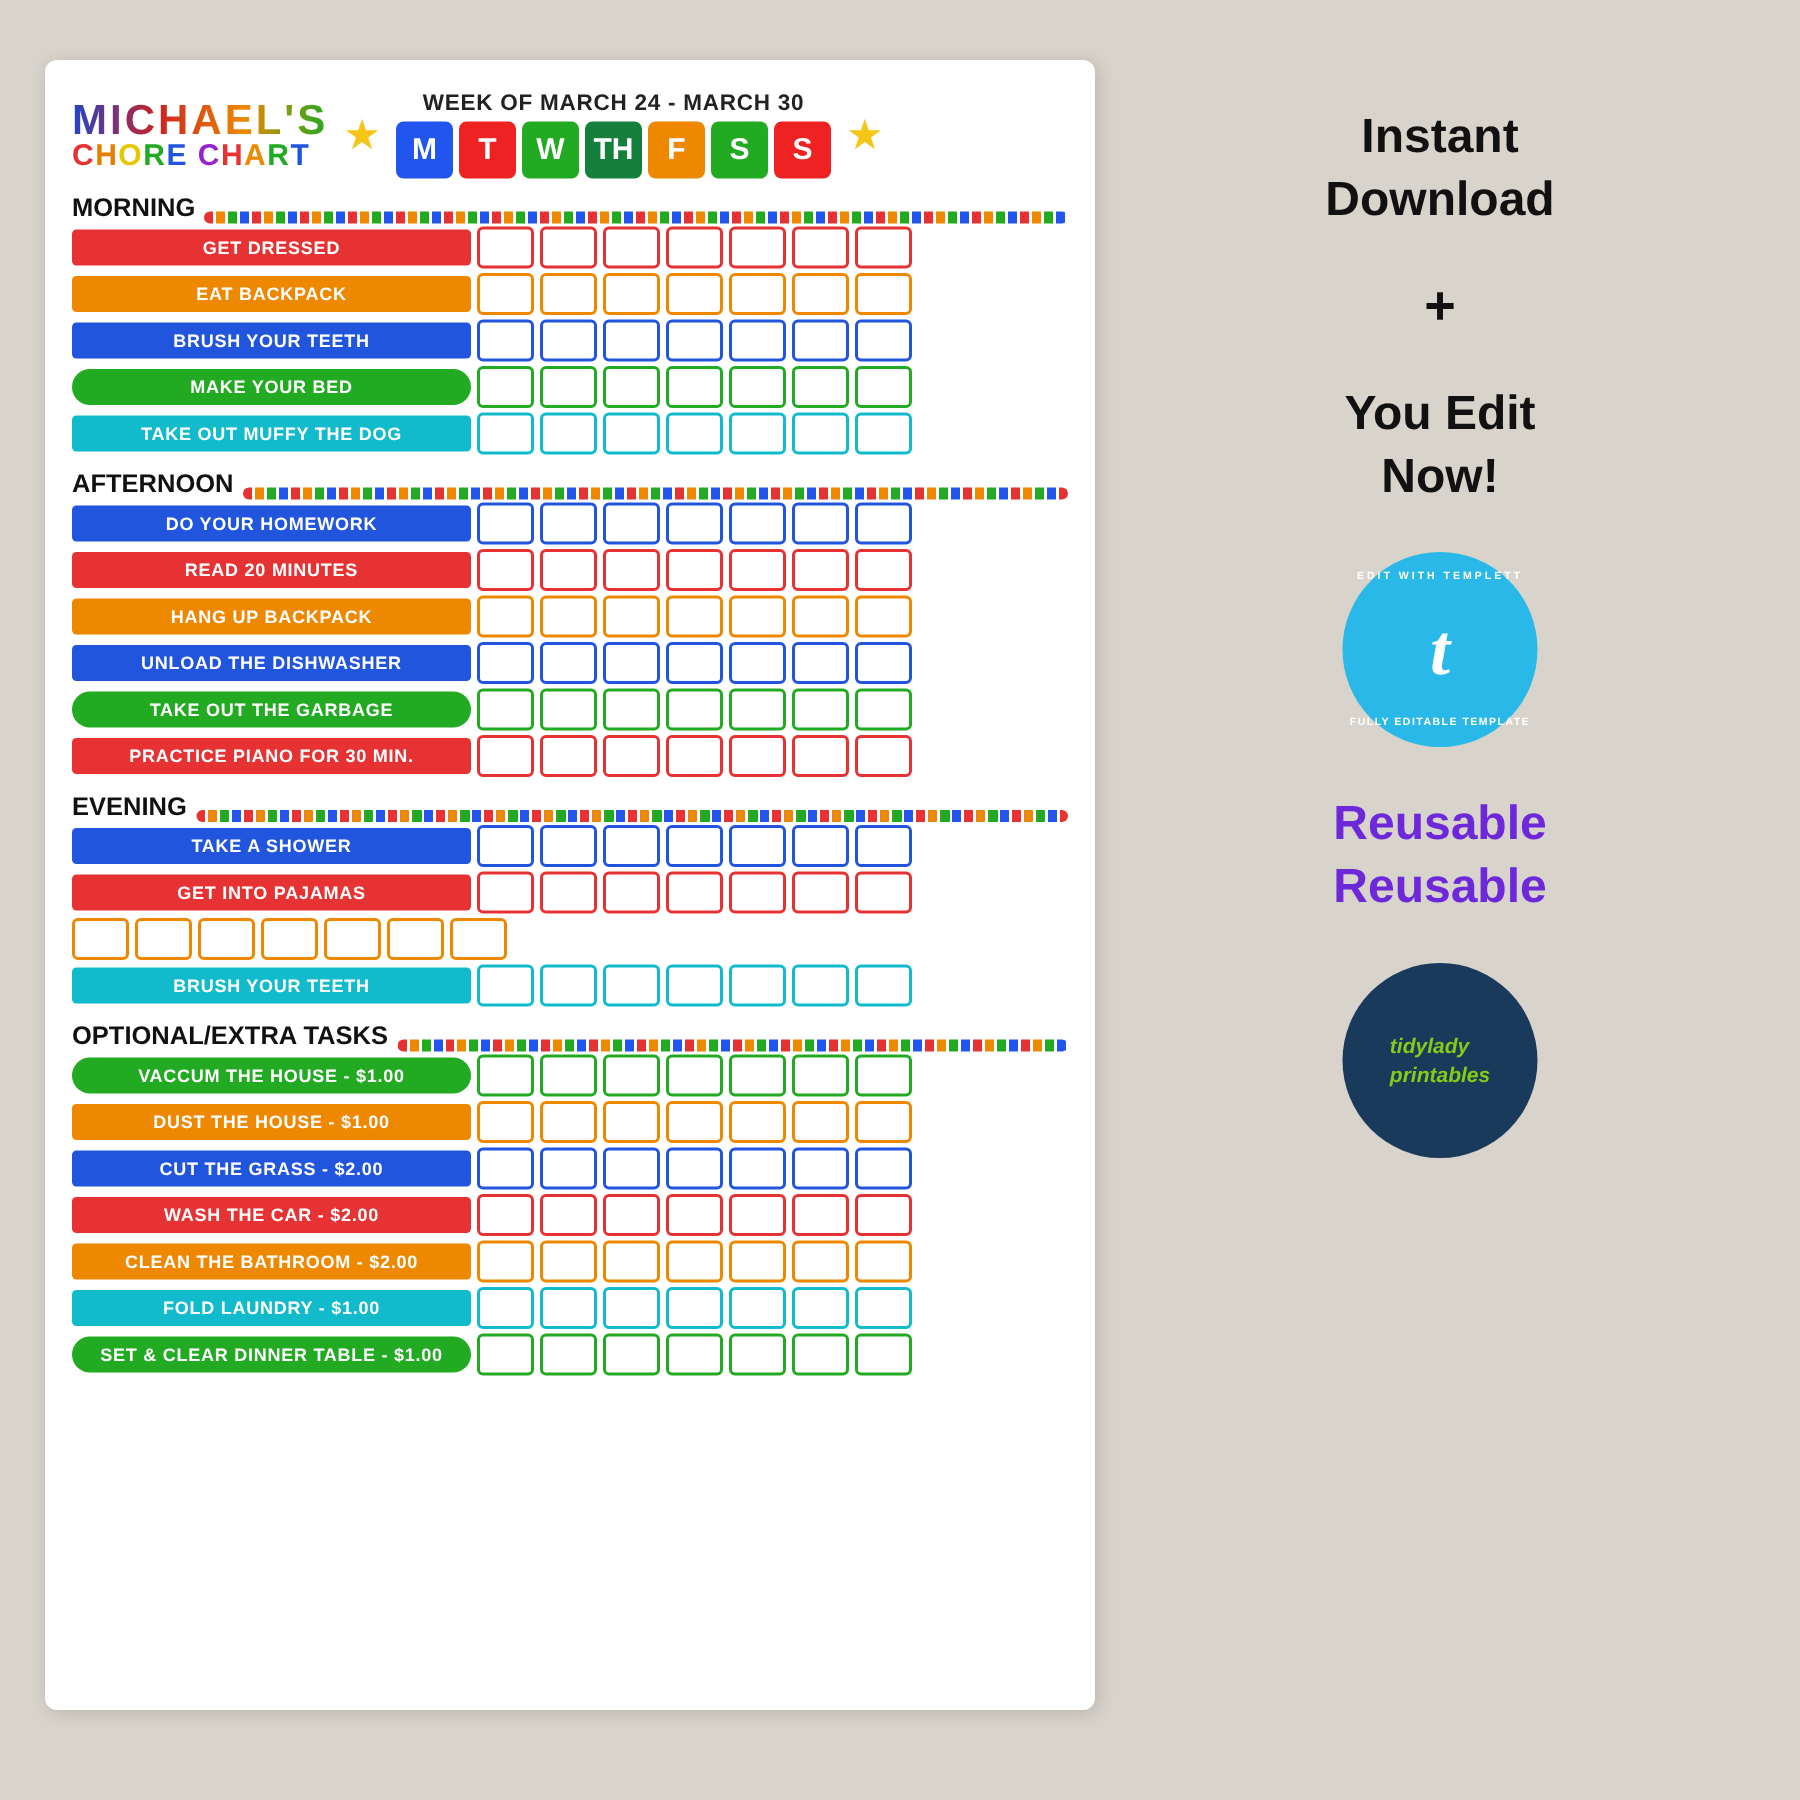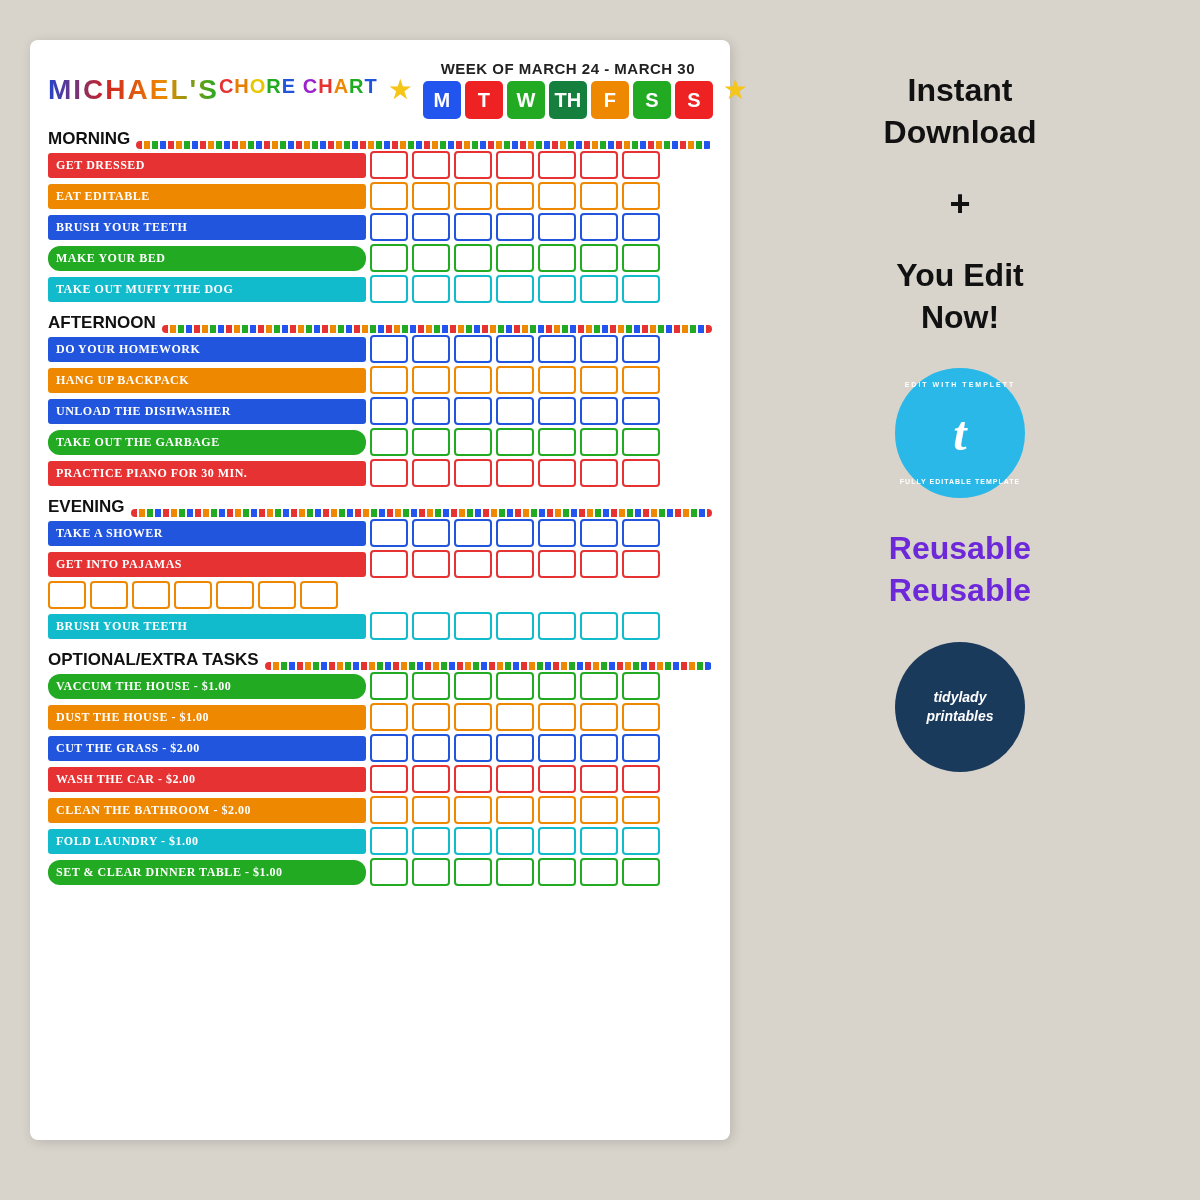--- a/index.html
+++ b/index.html
@@ -32,20 +32,21 @@
       flex-shrink: 0;
     }
     .chart-header {
       display: flex;
       align-items: center;
       gap: 10px;
       margin-bottom: 10px;
     }
     .title-block {
       display: flex;
+      flex-direction: column;
       line-height: 1;
     }
     .name-title {
       font-size: 28px;
       font-weight: 900;
       font-family: 'Arial Black', Arial, sans-serif;
       background: linear-gradient(to right, #2244cc, #cc2222, #ee8800, #22aa22);
       -webkit-background-clip: text;
       -webkit-text-fill-color: transparent;
       background-clip: text;
@@ -117,27 +118,28 @@
       background-image: repeating-linear-gradient(to right, #e63232 0px, #e63232 6px, transparent 6px, transparent 8px, #ee8800 8px, #ee8800 14px, transparent 14px, transparent 16px, #22aa22 16px, #22aa22 22px, transparent 22px, transparent 24px, #2255ee 24px, #2255ee 30px, transparent 30px, transparent 32px);
       border-radius: 4px;
     }
     .chore-row {
       display: flex;
       align-items: center;
       margin-bottom: 3px;
       gap: 4px;
     }
     .chore-label {
-      width: 318px;
+      width: 266px;
       flex-shrink: 0;
       padding: 5px 8px;
       font-size: 12px;
       font-weight: 700;
-      font-family: Liberation Serif, serif;
+      font-family: Liberation Sans, sans-serif;
       color: white;
+      text-align: center;
       border-radius: 3px;
       letter-spacing: 0.5px;
     }
     .chore-label.red { background-color: #e63232; }
     .chore-label.orange { background-color: #ee8800; }
     .chore-label.blue { background-color: #2255dd; }
     .chore-label.green { background-color: #22aa22; border-radius: 12px; }
     .chore-label.cyan { background-color: #11bbcc; }
 
     .chore-checkboxes {
@@ -230,22 +232,22 @@
       border-radius: 50%;
       background: #1a3a5c;
       display: flex;
       flex-direction: column;
       align-items: center;
       justify-content: center;
     }
     .tidylady-text {
       font-size: 14px;
       font-weight: 700;
-      color: #ffffff;
-      text-align: center;
+      color: #84cc16;
+      text-align: left;
       font-style: italic;
       line-height: 1.3;
     }
   </style>
 </head>
 <body>
 
 <div class="main-container">
 
   <div class="chart-card">
@@ -284,21 +286,21 @@
             <div class="chore-checkbox border-red"></div>
             <div class="chore-checkbox border-red"></div>
             <div class="chore-checkbox border-red"></div>
             <div class="chore-checkbox border-red"></div>
             <div class="chore-checkbox border-red"></div>
             <div class="chore-checkbox border-red"></div>
             <div class="chore-checkbox border-red"></div>
           </div>
         </div>
         <div class="chore-row">
-          <div class="chore-label orange">EAT EDITABLE</div>
+          <div class="chore-label orange">EAT BACKPACK</div>
           <div class="chore-checkboxes">
             <div class="chore-checkbox border-orange"></div>
             <div class="chore-checkbox border-orange"></div>
             <div class="chore-checkbox border-orange"></div>
             <div class="chore-checkbox border-orange"></div>
             <div class="chore-checkbox border-orange"></div>
             <div class="chore-checkbox border-orange"></div>
             <div class="chore-checkbox border-orange"></div>
           </div>
         </div>
@@ -345,20 +347,32 @@
         <div class="chore-row">
           <div class="chore-label blue">DO YOUR HOMEWORK</div>
           <div class="chore-checkboxes">
             <div class="chore-checkbox border-blue"></div>
             <div class="chore-checkbox border-blue"></div>
             <div class="chore-checkbox border-blue"></div>
             <div class="chore-checkbox border-blue"></div>
             <div class="chore-checkbox border-blue"></div>
             <div class="chore-checkbox border-blue"></div>
             <div class="chore-checkbox border-blue"></div>
+          </div>
+        </div>
+        <div class="chore-row">
+          <div class="chore-label red">READ 20 MINUTES</div>
+          <div class="chore-checkboxes">
+            <div class="chore-checkbox border-red"></div>
+            <div class="chore-checkbox border-red"></div>
+            <div class="chore-checkbox border-red"></div>
+            <div class="chore-checkbox border-red"></div>
+            <div class="chore-checkbox border-red"></div>
+            <div class="chore-checkbox border-red"></div>
+            <div class="chore-checkbox border-red"></div>
           </div>
         </div>
         <div class="chore-row">
           <div class="chore-label orange">HANG UP BACKPACK</div>
           <div class="chore-checkboxes">
             <div class="chore-checkbox border-orange"></div>
             <div class="chore-checkbox border-orange"></div>
             <div class="chore-checkbox border-orange"></div>
             <div class="chore-checkbox border-orange"></div>
             <div class="chore-checkbox border-orange"></div>

